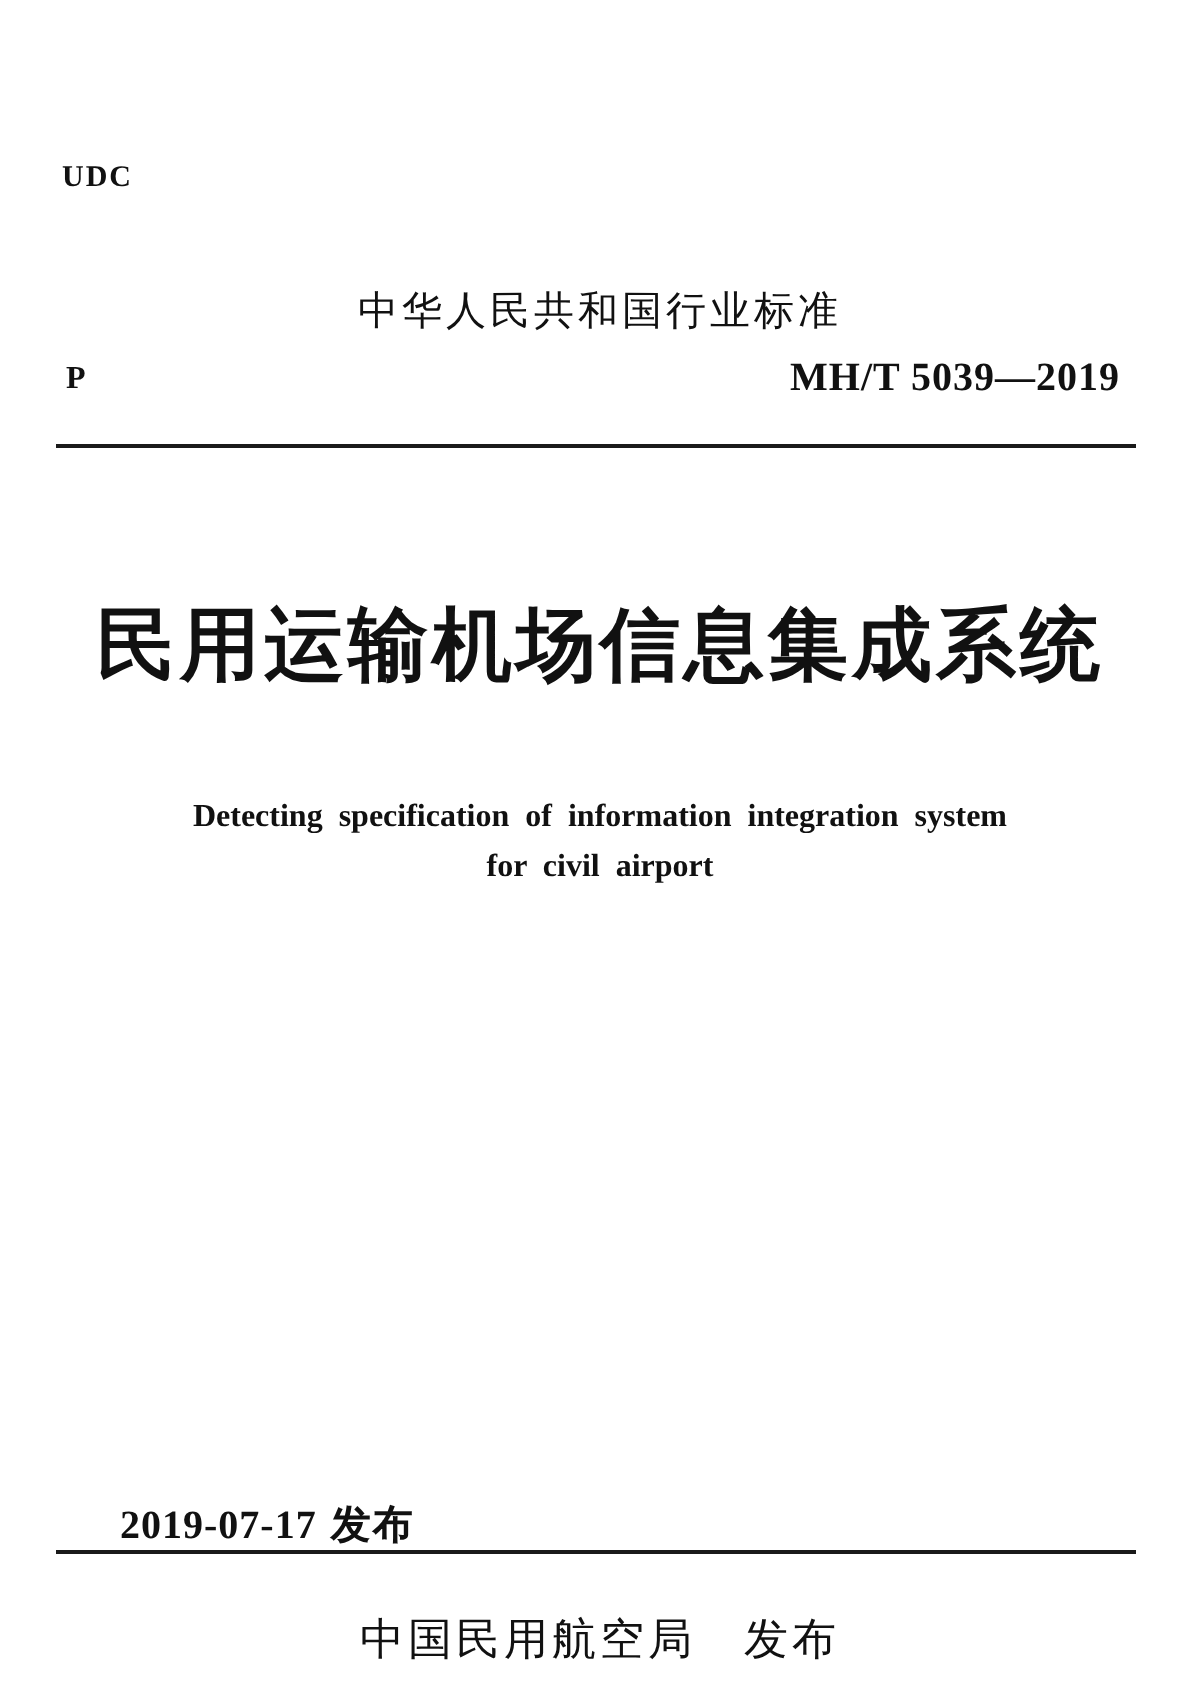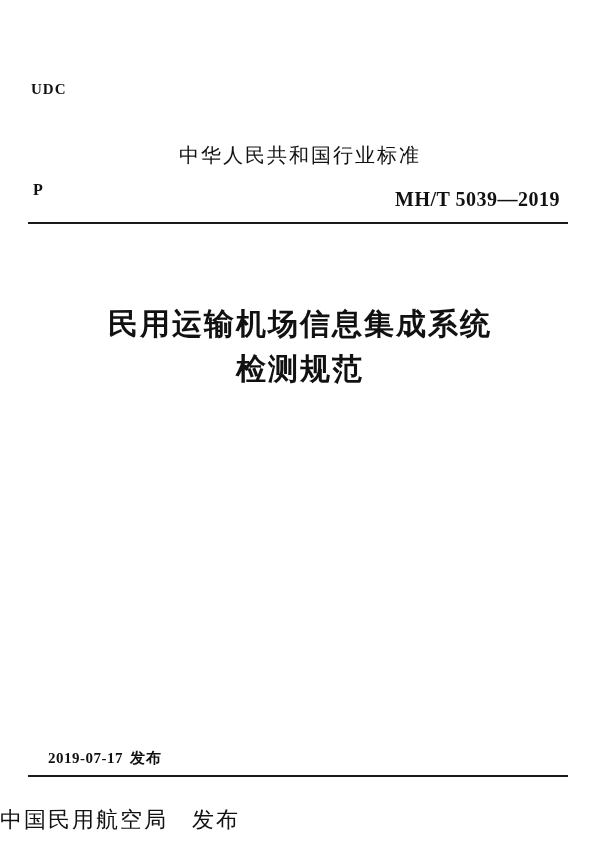--- a/index.html
+++ b/index.html
@@ -52,21 +52,21 @@
     left: 33px;
     top: 163px;
     font-family: "Liberation Serif", serif;
     font-weight: bold;
     font-size: 16px;
   }
 
   .standard-number {
     position: absolute;
     right: 40px;
-    top: 170px;
+    top: 160px;
     font-family: "Liberation Serif", serif;
     font-weight: bold;
     font-size: 20px;
     letter-spacing: 0.5px;
   }
 
   .rule {
     position: absolute;
     left: 28px;
     right: 32px;
@@ -75,65 +75,66 @@
   }
   .rule-top { top: 204px; }
   .rule-bottom { top: 757px; }
 
   .title-zh {
     position: absolute;
     top: 283px;
     left: 0;
     width: 100%;
     text-align: center;
-    font-size: 30px;
+    font-size: 40px;
     font-weight: bold;
     letter-spacing: 2px;
     line-height: 45px;
   }
 
   .title-en {
     position: absolute;
     top: 378px;
     left: 0;
     width: 100%;
     text-align: center;
     font-family: "Liberation Serif", serif;
     font-weight: bold;
     font-size: 16px;
     line-height: 25px;
     word-spacing: 4px;
   }
 
   .date-row {
     position: absolute;
-    left: 48px;
+    left: 60px;
     right: 42px;
     top: 731px;
     display: flex;
     justify-content: space-between;
     align-items: baseline;
     font-weight: bold;
-    font-size: 15px;
+    font-size: 20px;
   }
   .date-row .date-num {
     font-family: "Liberation Serif", serif;
     letter-spacing: 0.5px;
   }
   .date-row .date-label {
     font-family: "Liberation Sans", sans-serif;
     margin-left: 7px;
     letter-spacing: 1px;
   }
 
   .publisher {
     position: absolute;
     top: 787px;
     left: 0;
     width: 100%;
+    text-align: center;
     font-size: 22px;
     letter-spacing: 2px;
     font-weight: 500;
   }
 </style>
 </head>
 <body>
 
 <div class="page">
 
@@ -143,23 +144,26 @@
   <div class="standard-category">中华人民共和国行业标准</div>
 
   <div class="p-label">P</div>
 
   <div class="standard-number">MH/T 5039—2019</div>
 
   <div class="rule rule-top"></div>
 
   <div class="title-zh">
     <div>民用运输机场信息集成系统</div>
-    <div>检测规范</div>
   </div>
 
+  <div class="title-en">
+    <div>Detecting specification of information integration system</div>
+    <div>for civil airport</div>
+  </div>
 
   <div class="date-row">
     <div>
       <span class="date-num">2019-07-17</span><span class="date-label">发布</span>
     </div>
   </div>
 
   <div class="rule rule-bottom"></div>
 
   <div class="publisher">中国民用航空局　发布</div>

